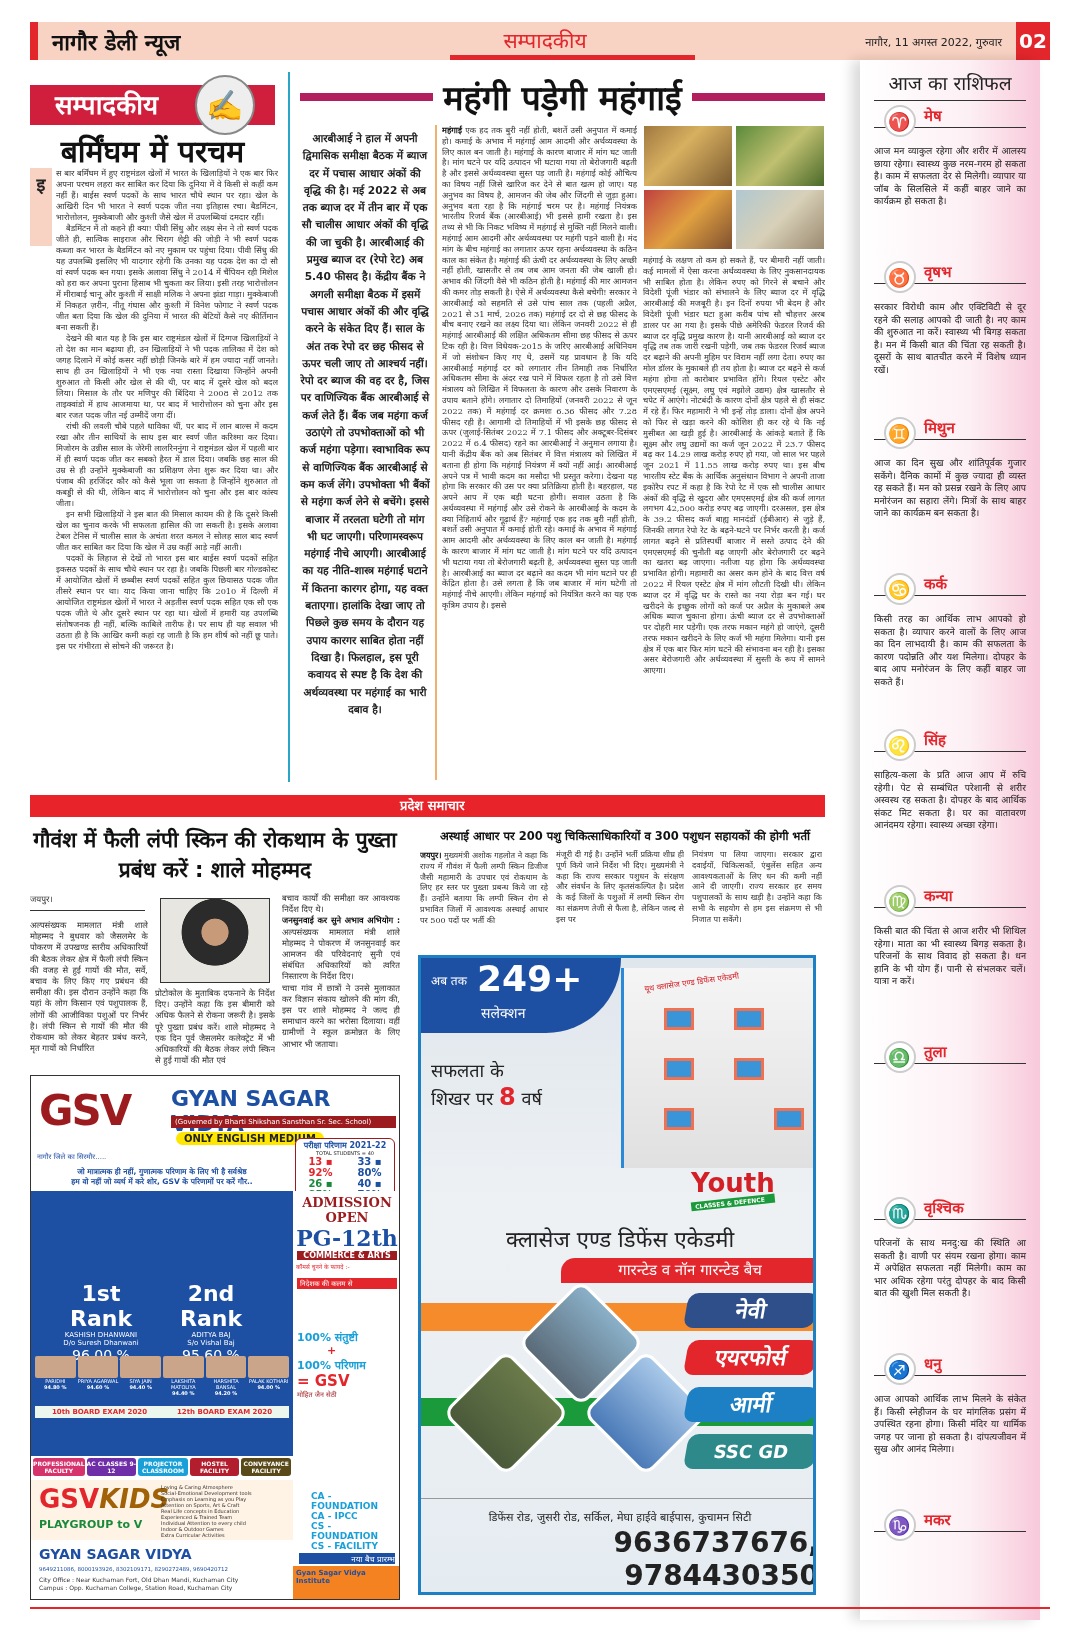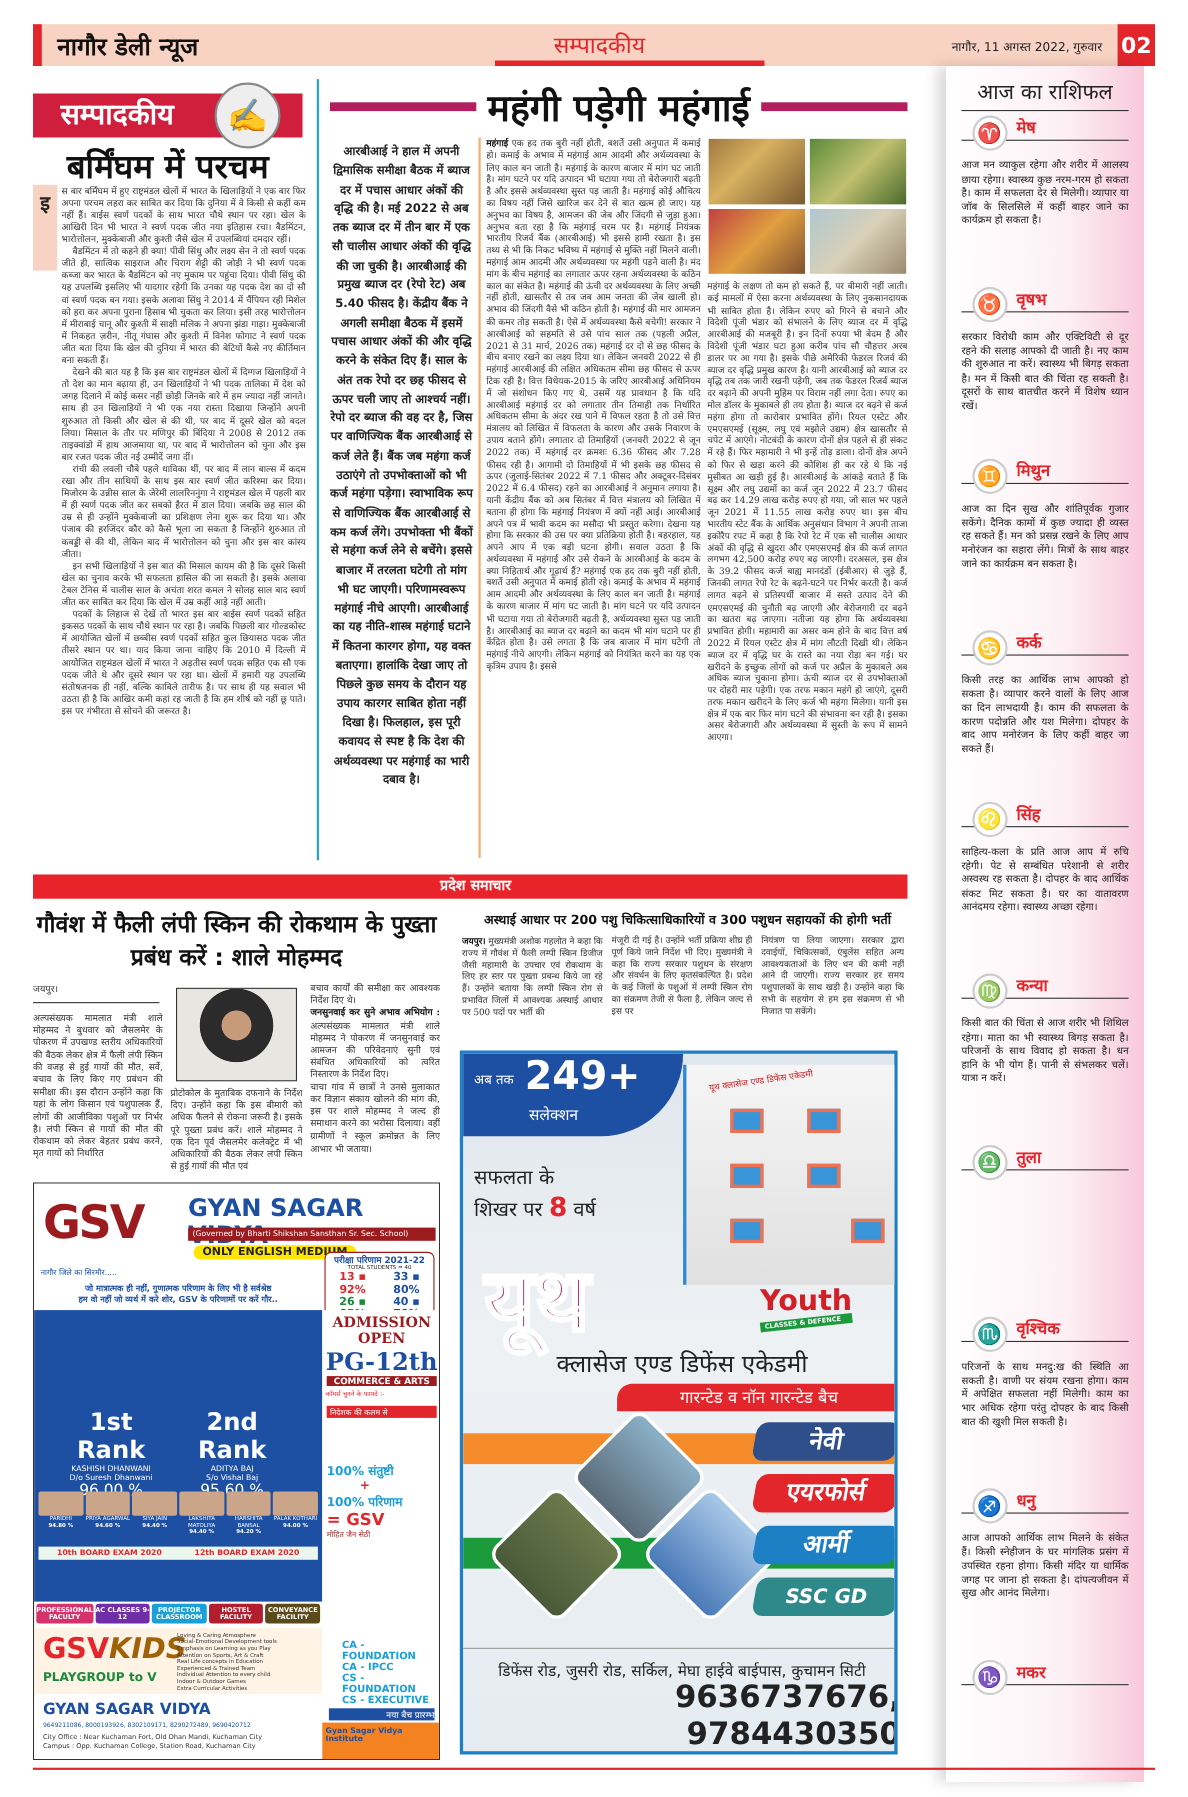--- a/index.html
+++ b/index.html
@@ -93,21 +93,21 @@
 .youth-big{position:absolute;left:20px;top:168px;font-family:"DejaVu Sans",sans-serif;font-weight:bold;font-size:78px;color:#a8255a;-webkit-text-stroke:3px #fff}
 .youth-logo{position:absolute;left:270px;top:210px;font-family:"DejaVu Sans",sans-serif;font-weight:bold;font-size:26px;color:#d32027}
 .youth-logo small{display:block;font-size:6px;color:#fff;background:#1a9a3a;padding:1px 4px;transform:rotate(-6deg)}
 .youth-classes{position:absolute;left:0;width:398px;top:265px;text-align:center;font-family:"DejaVu Sans",sans-serif;font-size:22px;color:#222}
 .youth-guar{position:absolute;left:140px;top:300px;width:258px;height:25px;background:#e3262c;color:#fff;font-family:"DejaVu Sans",sans-serif;font-size:15px;text-align:center;line-height:25px;border-top-left-radius:14px}
 .youth-stripe{position:absolute;left:0;top:345px;width:398px;height:28px;background:#f58b2a}
 .youth-stripe2{position:absolute;left:0;top:440px;width:398px;height:28px;background:#1a9a3a}
 .youth-pill{position:absolute;left:265px;width:130px;height:35px;border-radius:10px;color:#fff;font-family:"DejaVu Sans",sans-serif;font-weight:bold;font-size:22px;text-align:center;line-height:35px;transform:skewX(-10deg)}
 .youth-photos{position:absolute;left:30px;top:330px;width:230px;height:180px}
 .youth-photos .hex{position:absolute;width:90px;height:90px;transform:rotate(45deg);border:3px solid #fff;border-radius:12px}
-.youth-addr{position:absolute;left:0;top:540px;width:398px;text-align:center;font-family:"DejaVu Sans",sans-serif;font-size:14px;color:#222;border-top:1px solid #999;padding-top:10px}
+.youth-addr{position:absolute;left:0;top:540px;width:398px;text-align:center;font-family:"DejaVu Sans",sans-serif;font-size:11px;color:#222;border-top:1px solid #999;padding-top:10px}
 .youth-phone{position:absolute;left:0;top:568px;width:398px;text-align:right;font-family:"DejaVu Sans",sans-serif;font-weight:bold;font-size:28px;color:#222}
 .bottom-rule{position:absolute;left:30px;top:1607px;width:1020px;height:2px;background:#e3262c}
 </style>
 </head>
 <body>
 
 <div class="topbar">
   <div class="lbar"></div>
   <div class="masthead">नागौर डेली न्यूज</div>
   <div class="section-title">सम्पादकीय</div>
@@ -337,21 +337,21 @@
     <div class="ph">9649211086, 8000193926, 8302109171, 8290272489, 9690420712</div>
     <div class="ad">
         <div>City Office : Near Kuchaman Fort, Old Dhan Mandi, Kuchaman City</div>
         <div>Campus : Opp. Kuchaman College, Station Road, Kuchaman City</div>
       </div>
   </div>
   <div class="gsv-courses">
     <div class="c">CA - FOUNDATION</div>
     <div class="c">CA - IPCC</div>
     <div class="c">CS - FOUNDATION</div>
-    <div class="c">CS - EXECUTIVE</div>
+    <div class="c">CS - FACILITY</div>
     <div class="nb">नया बैच प्रारम्भ</div>
   </div>
   <div class="gsv-inst">Gyan Sagar Vidya Institute</div>
 </div>
 
 <div class="youth-ad">
   <div class="youth-building">
     <div style="position:absolute;left:20px;top:8px;font-size:8px;color:#d32027;font-family:'DejaVu Sans',sans-serif;transform:rotate(-8deg)">यूथ क्लासेज एण्ड डिफेंस एकेडमी</div>
     <div class="win" style="left:40px;top:40px"></div>
       <div class="win" style="left:110px;top:40px"></div>
@@ -361,21 +361,20 @@
       <div class="win" style="left:150px;top:140px"></div>
   </div>
   <div class="youth-blue"></div>
   <div class="youth-abtak">अब तक</div>
   <div class="youth-249">249+</div>
   <div class="youth-sel">सलेक्शन</div>
   <div class="youth-safal">
     <div>सफलता के</div>
     <div><span>शिखर पर</span> <b>8</b> <span>वर्ष</span></div>
   </div>
-  <div class="youth-big">यूथ</div>
   <div class="youth-logo"><span>Youth</span><small>CLASSES &amp; DEFENCE</small></div>
   <div class="youth-classes">क्लासेज एण्ड डिफेंस एकेडमी</div>
   <div class="youth-guar">गारन्टेड व नॉन गारन्टेड बैच</div>
   <div class="youth-stripe"></div>
   <div class="youth-stripe2"></div>
   <div class="youth-photos">
     <div class="hex" style="left:85px;top:10px;background:linear-gradient(180deg,#8ab0c8,#5a6a78)"></div>
     <div class="hex" style="left:10px;top:80px;background:linear-gradient(180deg,#6a7a4a,#4a5a3a)"></div>
     <div class="hex" style="left:150px;top:80px;background:linear-gradient(180deg,#a8c8e8,#4a7ab8)"></div>
   </div>

